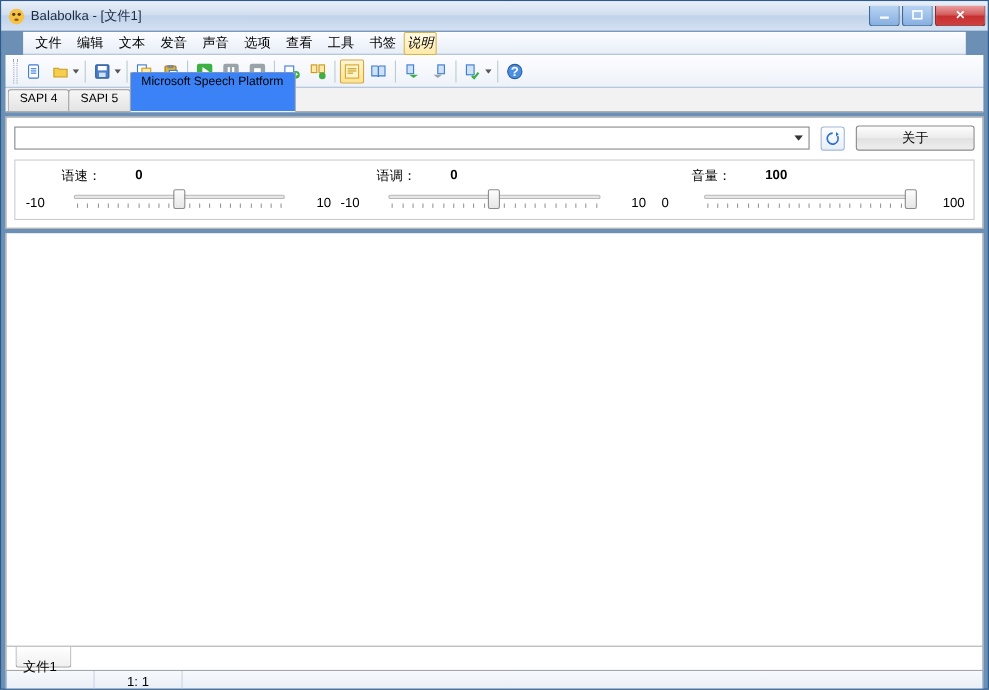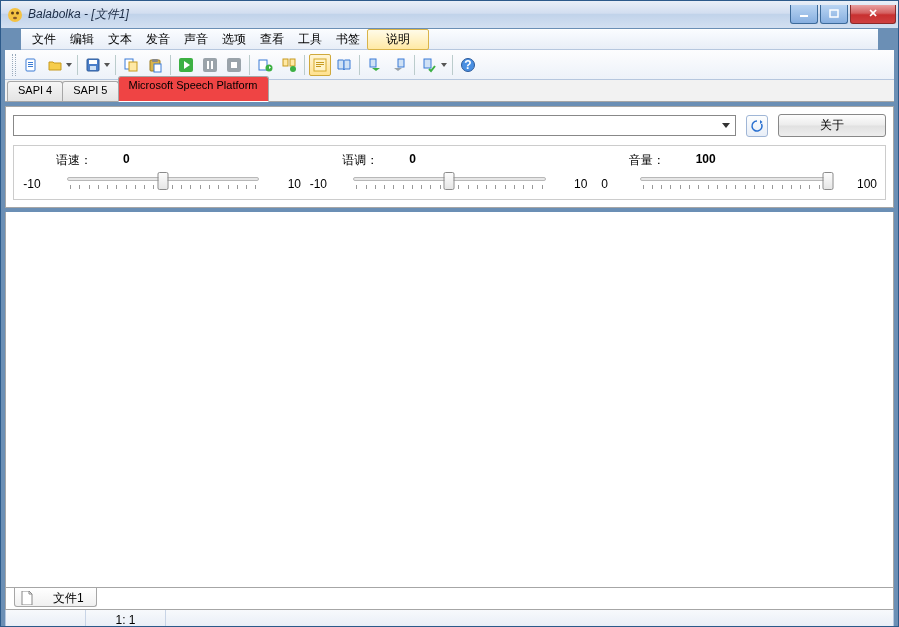--- a/index.html
+++ b/index.html
@@ -1,45 +1,45 @@
 <!DOCTYPE html>
 <html><head>
 <meta charset="utf-8">
 <style>
 * { box-sizing: border-box; margin: 0; padding: 0; font-family: "Microsoft YaHei", "SimSun", Tahoma, sans-serif; font-size: 12px; }
 body { background: #6b8fb5; width: 899px; height: 627px; overflow: hidden; border: 1px solid #2c5a8a; }
 
 
 .titlebar { height: 28px; background: linear-gradient(#e9eff7, #d2def0 45%, #c1d3ea 50%, #d3e0f1); display: flex; align-items: center; padding-left: 6px; border-bottom: 1px solid #6b8fb5; }
 .titlebar .app-icon { width: 16px; height: 16px; margin-right: 5px; }
-.titlebar .title { color: #1b2b44; flex: 1; font-style: italic; }
+.titlebar .title { color: #1b2b44; flex: 1; }
 .win-btns { display: flex; height: 20px; margin-right: 2px; }
 .win-btn { width: 28px; height: 19px; margin-left: 2px; border: 1px solid #3c6a9a; border-top: none; border-radius: 0 0 3px 3px; display: flex; align-items: center; justify-content: center; cursor: pointer; }
 .win-btn.min { background: linear-gradient(#b9d4f2, #87afe0); }
 .win-btn.max { background: linear-gradient(#b9d4f2, #87afe0); }
 .win-btn.close { width: 46px; background: linear-gradient(#e9a0a0, #d46060 45%, #c83030 55%, #cf4040); border-color: #8a2a2a; }
 .wg { color: #fff; font-weight: bold; font-size: 11px; }
 
 
 .menubar { height: 21px; background: linear-gradient(#fafcff, #e8eef7); display: flex; align-items: center; padding: 0 4px; border-top: 1px solid #fff; border-bottom: 1px solid #b6c7de; margin: 0 20px; }
 .menu-item { padding: 2px 7px; cursor: pointer; }
-.menu-item.selected { background: linear-gradient(#fffbe8,#ffe9a5); border: 1px solid #d9b44a; padding: 1px 18px; border-radius: 2px; }
+.menu-item.selected { background: linear-gradient(#fffbe8,#ffe9a5); border: 1px solid #d9b44a; padding: 1px 2px; border-radius: 2px; font-style: italic; }
 
 
 .toolbar { height: 30px; background: linear-gradient(#fdfdfe,#edf2f9); display: flex; align-items: center; padding: 0 4px; border-bottom: 1px solid #b6c7de; margin: 0 4px; }
 .tgrip { width: 4px; height: 22px; border-left: 1px dotted #9ab; border-right: 1px dotted #9ab; margin: 0 3px; }
 .tbtn { width: 22px; height: 22px; margin: 0 1px; display: flex; align-items: center; justify-content: center; cursor: pointer; border-radius: 2px; }
 .tbtn.active { background: linear-gradient(#fff5d6,#ffe18f); border: 1px solid #d0a93b; }
 .tdrop { width: 7px; height: 22px; display: flex; align-items: center; justify-content: center; cursor: pointer; margin-left: -2px; margin-right: 2px; }
 .tsep { width: 1px; height: 20px; background: #bcc; margin: 0 3px; }
 
 
 .engine-tabs { height: 22px; background: #f2f2f2; display: flex; align-items: flex-end; border-bottom: 1px solid #a6a6a6; margin: 0 4px; padding-left: 2px; }
 .etab { height: 20px; padding: 2px 10px; background: linear-gradient(#f6f6f6,#e4e4e4); border: 1px solid #a6a6a6; border-bottom: none; margin-right: -1px; cursor: pointer; border-radius: 3px 3px 0 0; font-size: 11px; }
-.etab.active { background: #ef4444; height: 26px; position: relative; z-index: 1; border-bottom: 1px solid #fff; margin-bottom: -1px; }
+.etab.active { background: #3b82f6; height: 37px; position: relative; z-index: 1; border-bottom: 1px solid #fff; margin-bottom: -1px; }
 
 
 .voice-panel { margin: 4px; padding: 7px; background: #fff; border: 1px solid #a6a6a6; }
 .voice-row { display: flex; align-items: center; gap: 10px; }
 .voice-select { flex: 1; height: 21px; border: 1px solid #888; background: #fff; display: flex; justify-content: flex-end; align-items: center; padding-right: 1px; }
 .voice-select .arrow { width: 17px; height: 17px; display:flex; align-items:center; justify-content:center; cursor:pointer; }
 .refresh-btn { width: 22px; height: 22px; border: 1px solid #a0b6d6; border-radius: 3px; background: linear-gradient(#fdfefe,#e8eef7); display:flex; align-items:center; justify-content:center; cursor:pointer; color:#2a70d0; }
 .big-btn { width: 108px; height: 23px; border: 1px solid #888; border-radius: 3px; background: linear-gradient(#fdfdfd, #ececec 48%, #e1e1e1 52%, #eeeeee); cursor:pointer; display:flex; align-items:center; justify-content:center; }
 
 .sliders-box { border: 1px solid #ccc; margin-top: 8px; padding: 6px 6px 2px 6px; display: flex; }
@@ -52,21 +52,21 @@
 .track { position:absolute; left:0; right:0; top: 6px; height: 4px; background: #e7e7e7; border: 1px solid #b8b8b8; border-radius: 2px; }
 .ticks { position:absolute; left:3px; right:3px; top: 14px; height: 6px; display:flex; justify-content: space-between; }
 .ticks i { width:1px; height:4px; background:#999; }
 .thumb { position:absolute; top:1px; width:11px; height:18px; background: linear-gradient(#fdfdfd,#e6e6e6); border:1px solid #8a8a8a; border-radius:2px; transform: translateX(-50%); cursor:pointer; }
 
 
 .editor-area { margin: 0 4px; border: 1px solid #a6a6a6; border-top: none; background: #fff; height: 376px; }
 
 
 .doc-tabs { margin: 0 4px; height: 22px; background: #fff; border: 1px solid #a6a6a6; border-top: none; display:flex; align-items: flex-start; padding-left: 8px; }
-.dtab { height: 19px; padding: 2px 12px 0 6px; border: 1px solid #a6a6a6; border-top: none; border-radius: 0 0 3px 3px; background: linear-gradient(#fff, #f0f0f0); cursor:pointer; display:flex; align-items:center; gap:20px; font-size:11px; }
+.dtab { height: 19px; padding: 2px 12px 0 6px; border: 1px solid #a6a6a6; border-top: none; border-radius: 0 0 3px 3px; background: linear-gradient(#fff, #f0f0f0); cursor:pointer; display:flex; align-items:center; gap:8px; font-size:11px;flex-direction:column; }
 .doc-icon { width:12px; height:14px; }
 
 
 .statusbar { margin: 0 4px 4px 4px; height: 20px; background: linear-gradient(#f7f9fc,#e7edf6); border: 1px solid #b6c7de; border-top: none; display:flex; align-items:center; }
 .status-cell { border-right: 1px solid #c8d4e6; height:100%; display:flex; align-items:center; }
 </style>
 </head>
 <body>
 
 <div class="titlebar">

